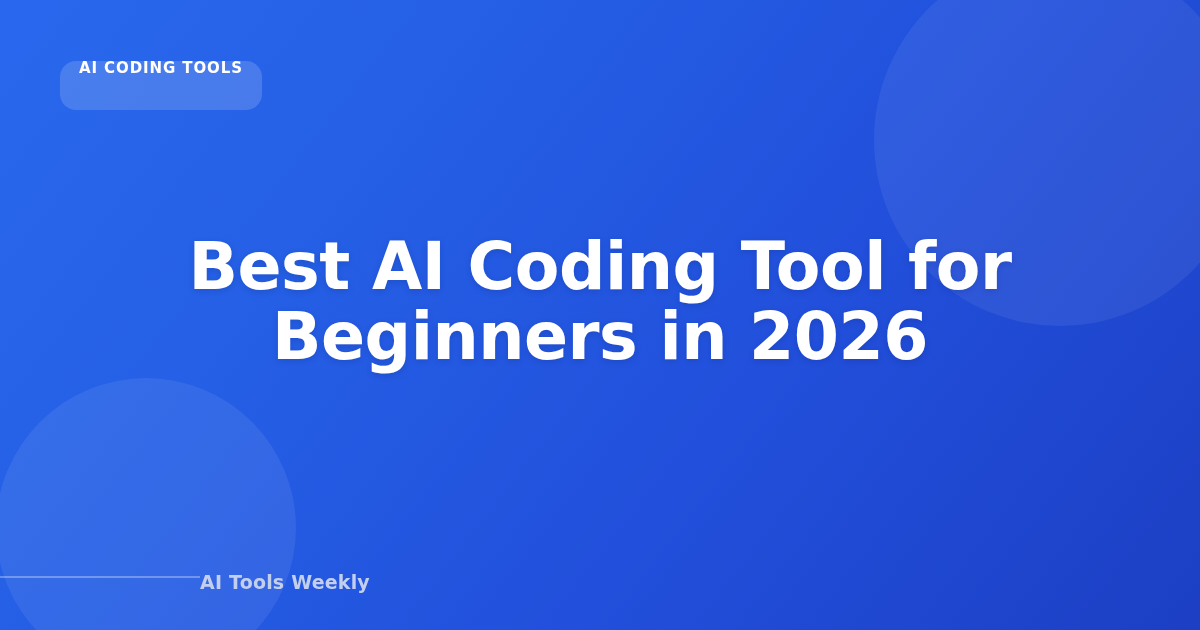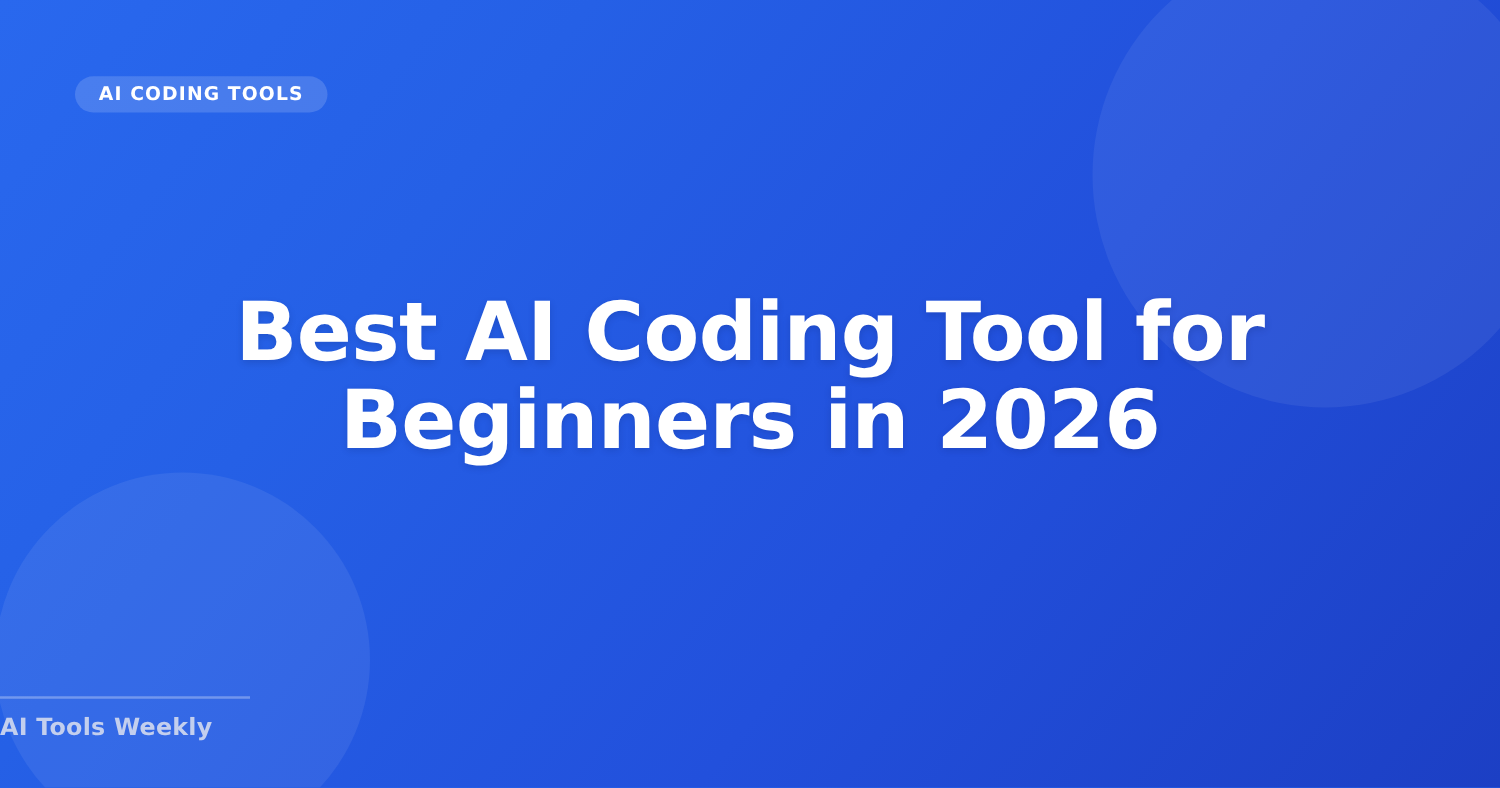--- a/index.html
+++ b/index.html
@@ -50,24 +50,24 @@
     width: 1200px;
     height: 630px;
     z-index: 2;
   }
 
   
   .badge {
     position: absolute;
     left: 60px;
     top: 61px;
-    height: 29px;
+    height: 49px;
     box-sizing: border-box;
     display: flex;
-    align-items: center;
+    align-items: flex-start;
     padding: 0 19px;
     border-radius: 16px;
     background: rgba(255, 255, 255, 0.155);
   }
   .badge-label {
     color: #FFFFFF;
     font-size: 15px;
     font-weight: bold;
     letter-spacing: 0.9px;
     line-height: 1;
@@ -93,22 +93,22 @@
     text-shadow: 0 2px 6px rgba(10, 25, 90, 0.18);
   }
 
   
   .footer {
     position: absolute;
     left: 0;
     right: 0;
     bottom: 38px;
     display: flex;
-    flex-direction: column;
-    align-items: flex-start;
+    flex-direction: row;
+    align-items: flex-end;
   }
   .footer-rule {
     width: 200px;
     height: 2px;
     background: rgba(255, 255, 255, 0.30);
     margin-bottom: 14px;
   }
   .footer-label {
     color: #C3CFEE;
     font-size: 19px;

